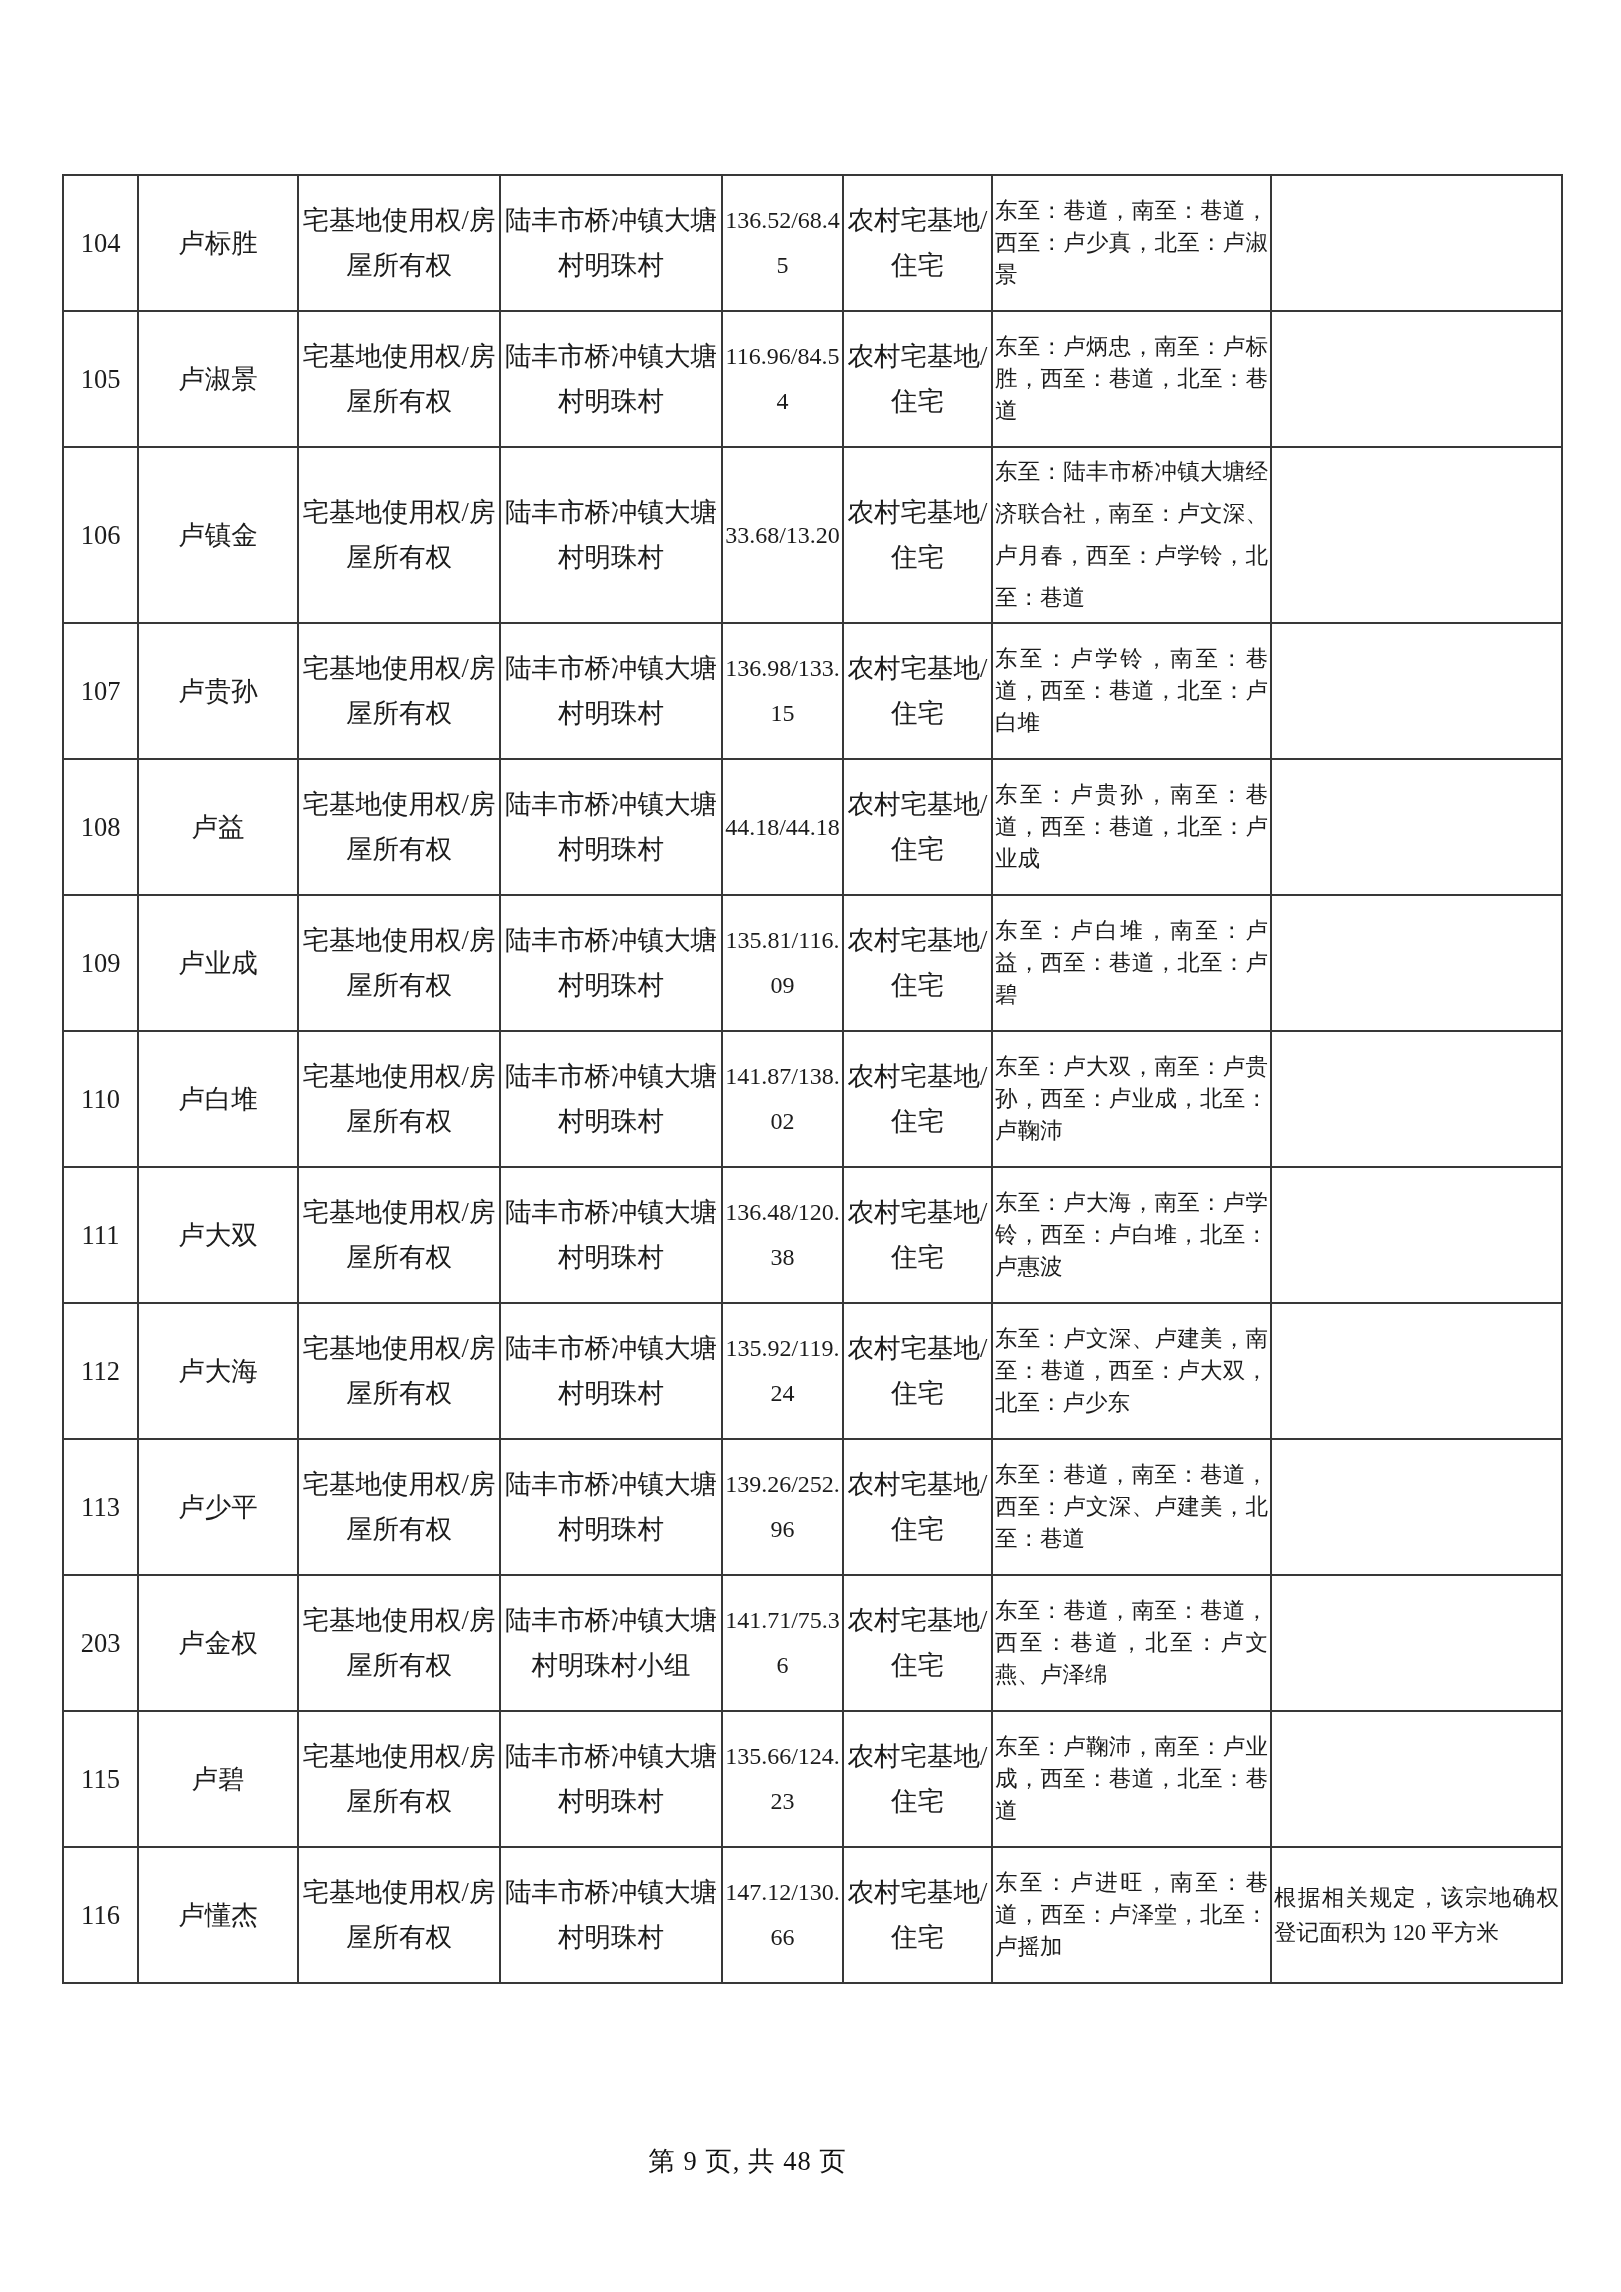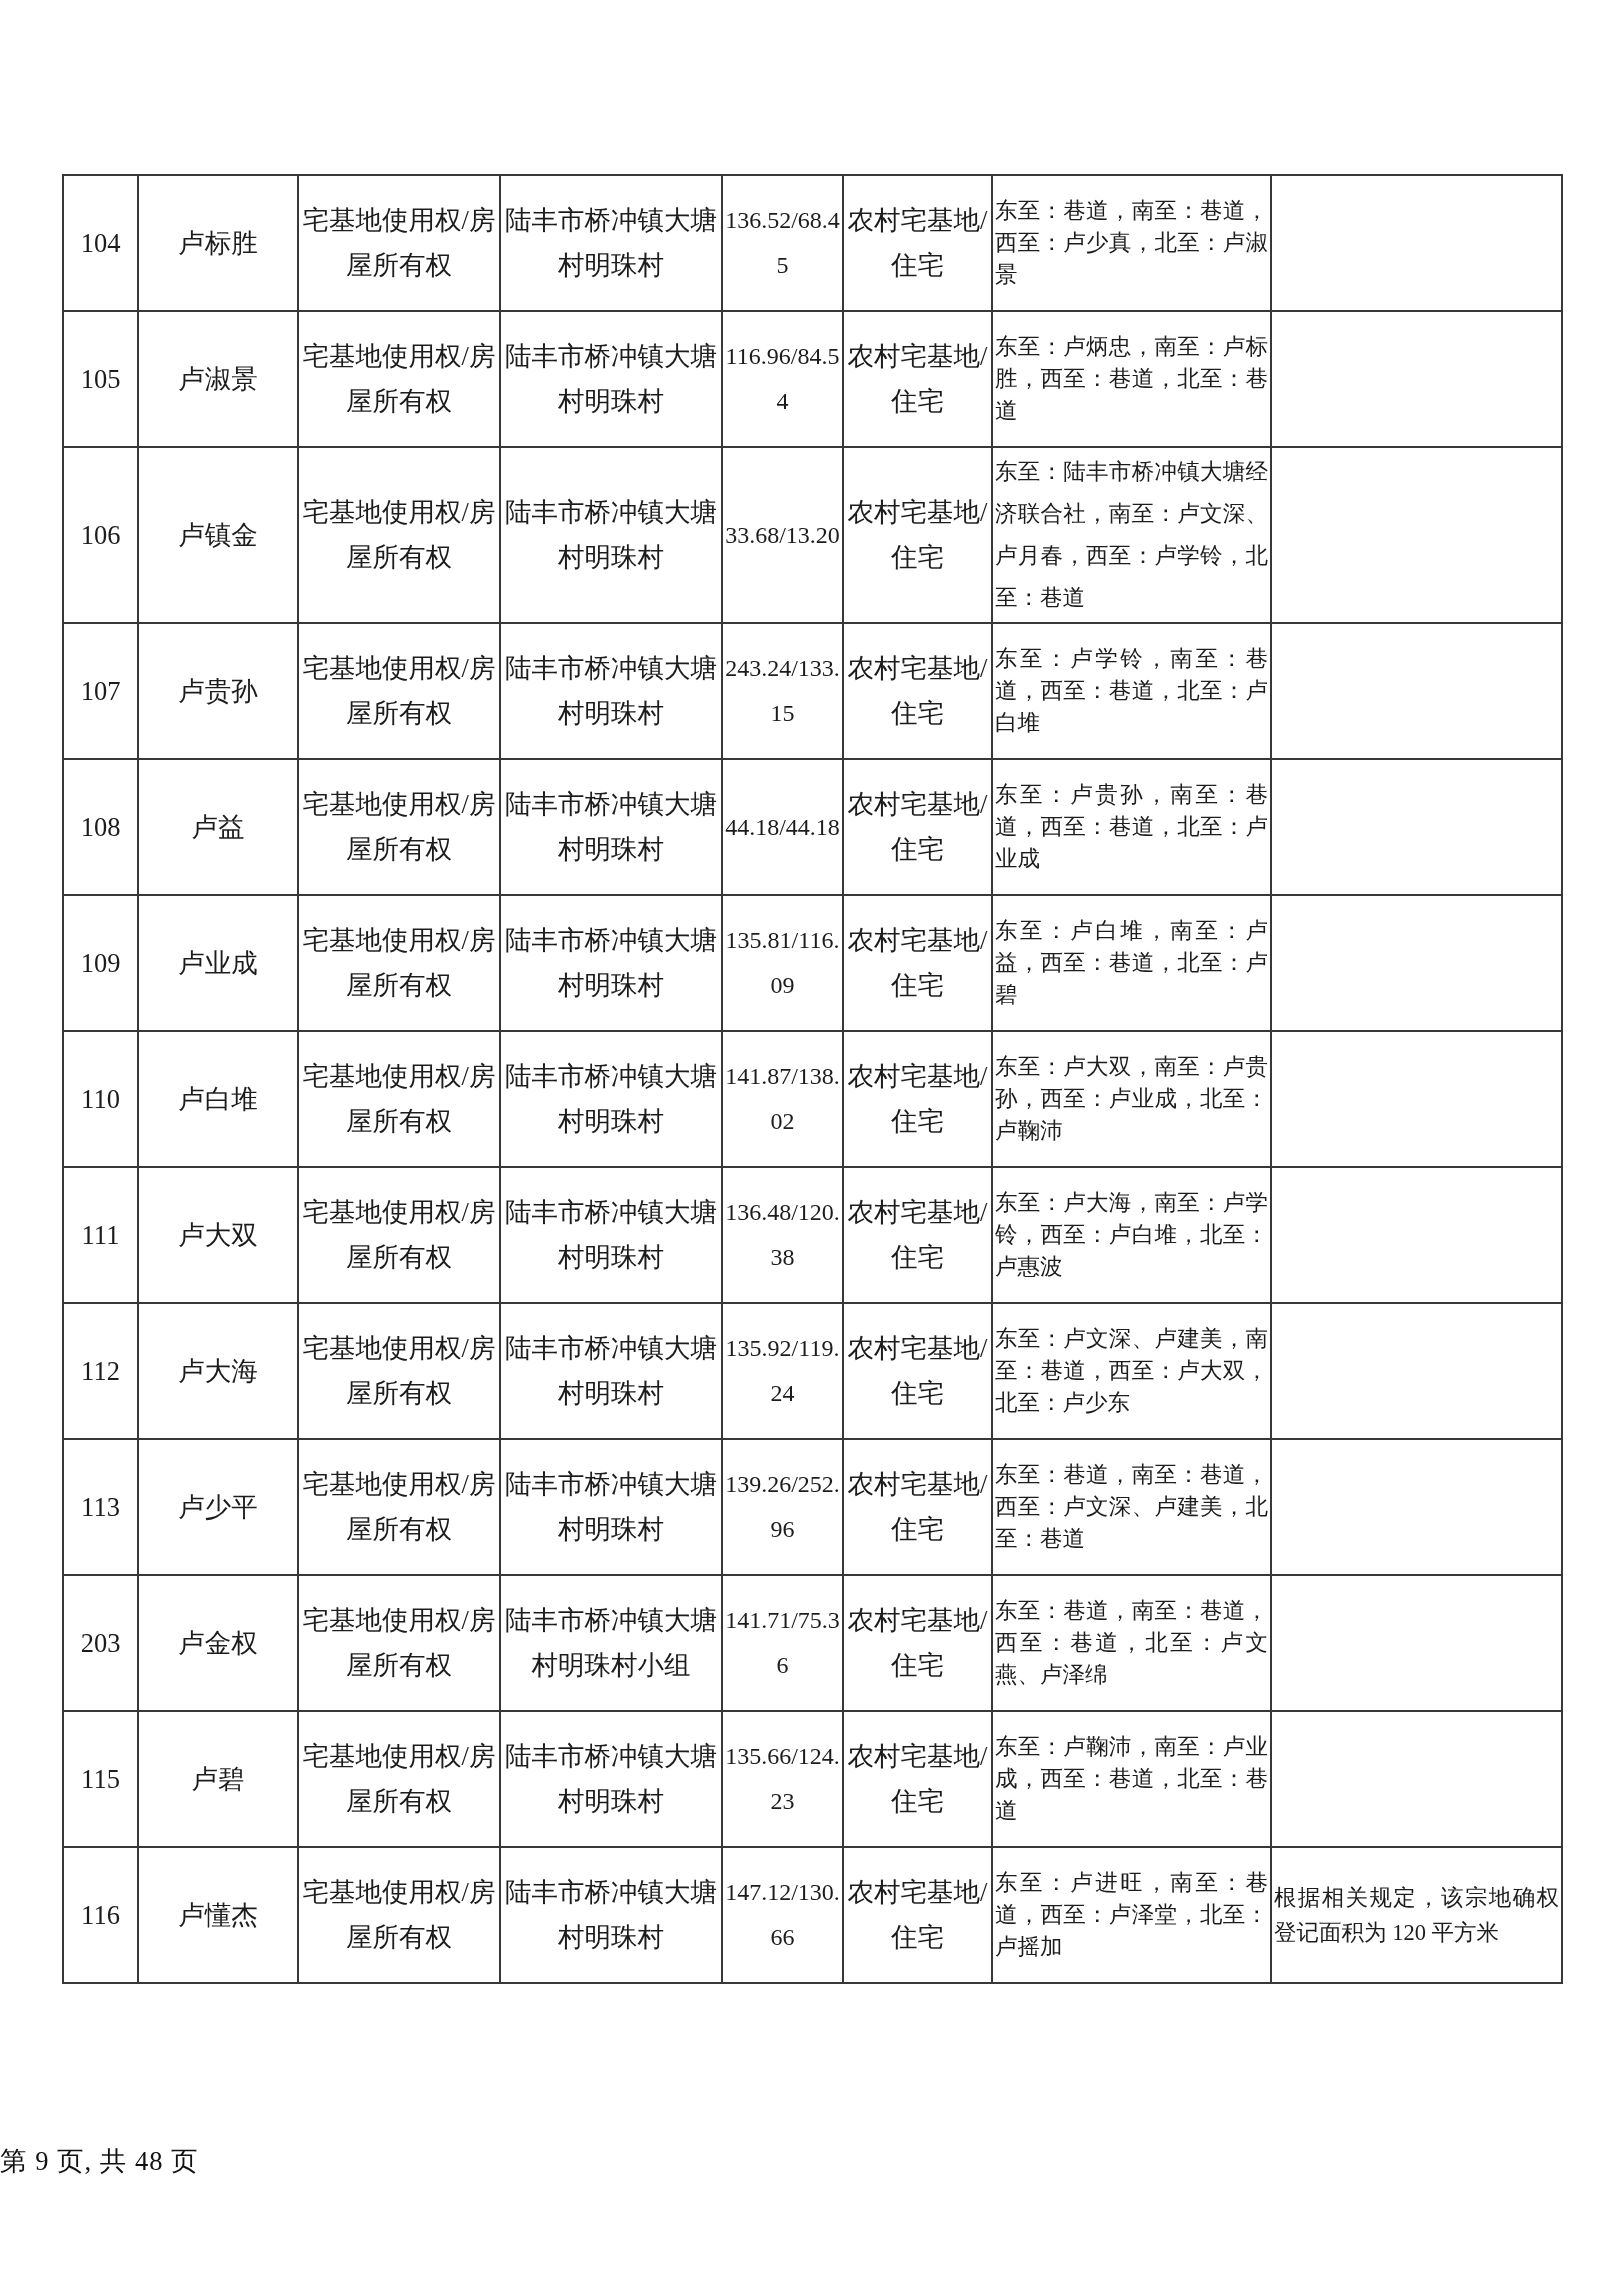--- a/index.html
+++ b/index.html
@@ -65,20 +65,21 @@
     text-align: justify;
     word-break: break-all;
     padding: 2.9px 3.9px;
     margin-top: 14px;
   }
   .footer {
     position: absolute;
     left: 0;
     top: 2143px;
     width: 1495px;
+    text-align: center;
     font-size: 26.5px;
     color: #111111;
     letter-spacing: 1px;
   }
 </style>
 </head>
 <body>
 
 <div class="page">
 
@@ -122,21 +123,21 @@
           <td class="c-area">33.68/13.20</td>
           <td class="c-type">农村宅基地/住宅</td>
           <td class="c-bound">东至：陆丰市桥冲镇大塘经济联合社，南至：卢文深、卢月春，西至：卢学铃，北至：巷道</td>
           <td class="c-note"></td>
         </tr>
         <tr class="rec">
           <td class="c-no">107</td>
           <td class="c-owner">卢贵孙</td>
           <td class="c-rights">宅基地使用权/房屋所有权</td>
           <td class="c-loc">陆丰市桥冲镇大塘村明珠村</td>
-          <td class="c-area">243.24/133.15</td>
+          <td class="c-area">136.98/133.15</td>
           <td class="c-type">农村宅基地/住宅</td>
           <td class="c-bound">东至：卢学铃，南至：巷道，西至：巷道，北至：卢白堆</td>
           <td class="c-note"></td>
         </tr>
         <tr class="rec">
           <td class="c-no">108</td>
           <td class="c-owner">卢益</td>
           <td class="c-rights">宅基地使用权/房屋所有权</td>
           <td class="c-loc">陆丰市桥冲镇大塘村明珠村</td>
           <td class="c-area">44.18/44.18</td>

